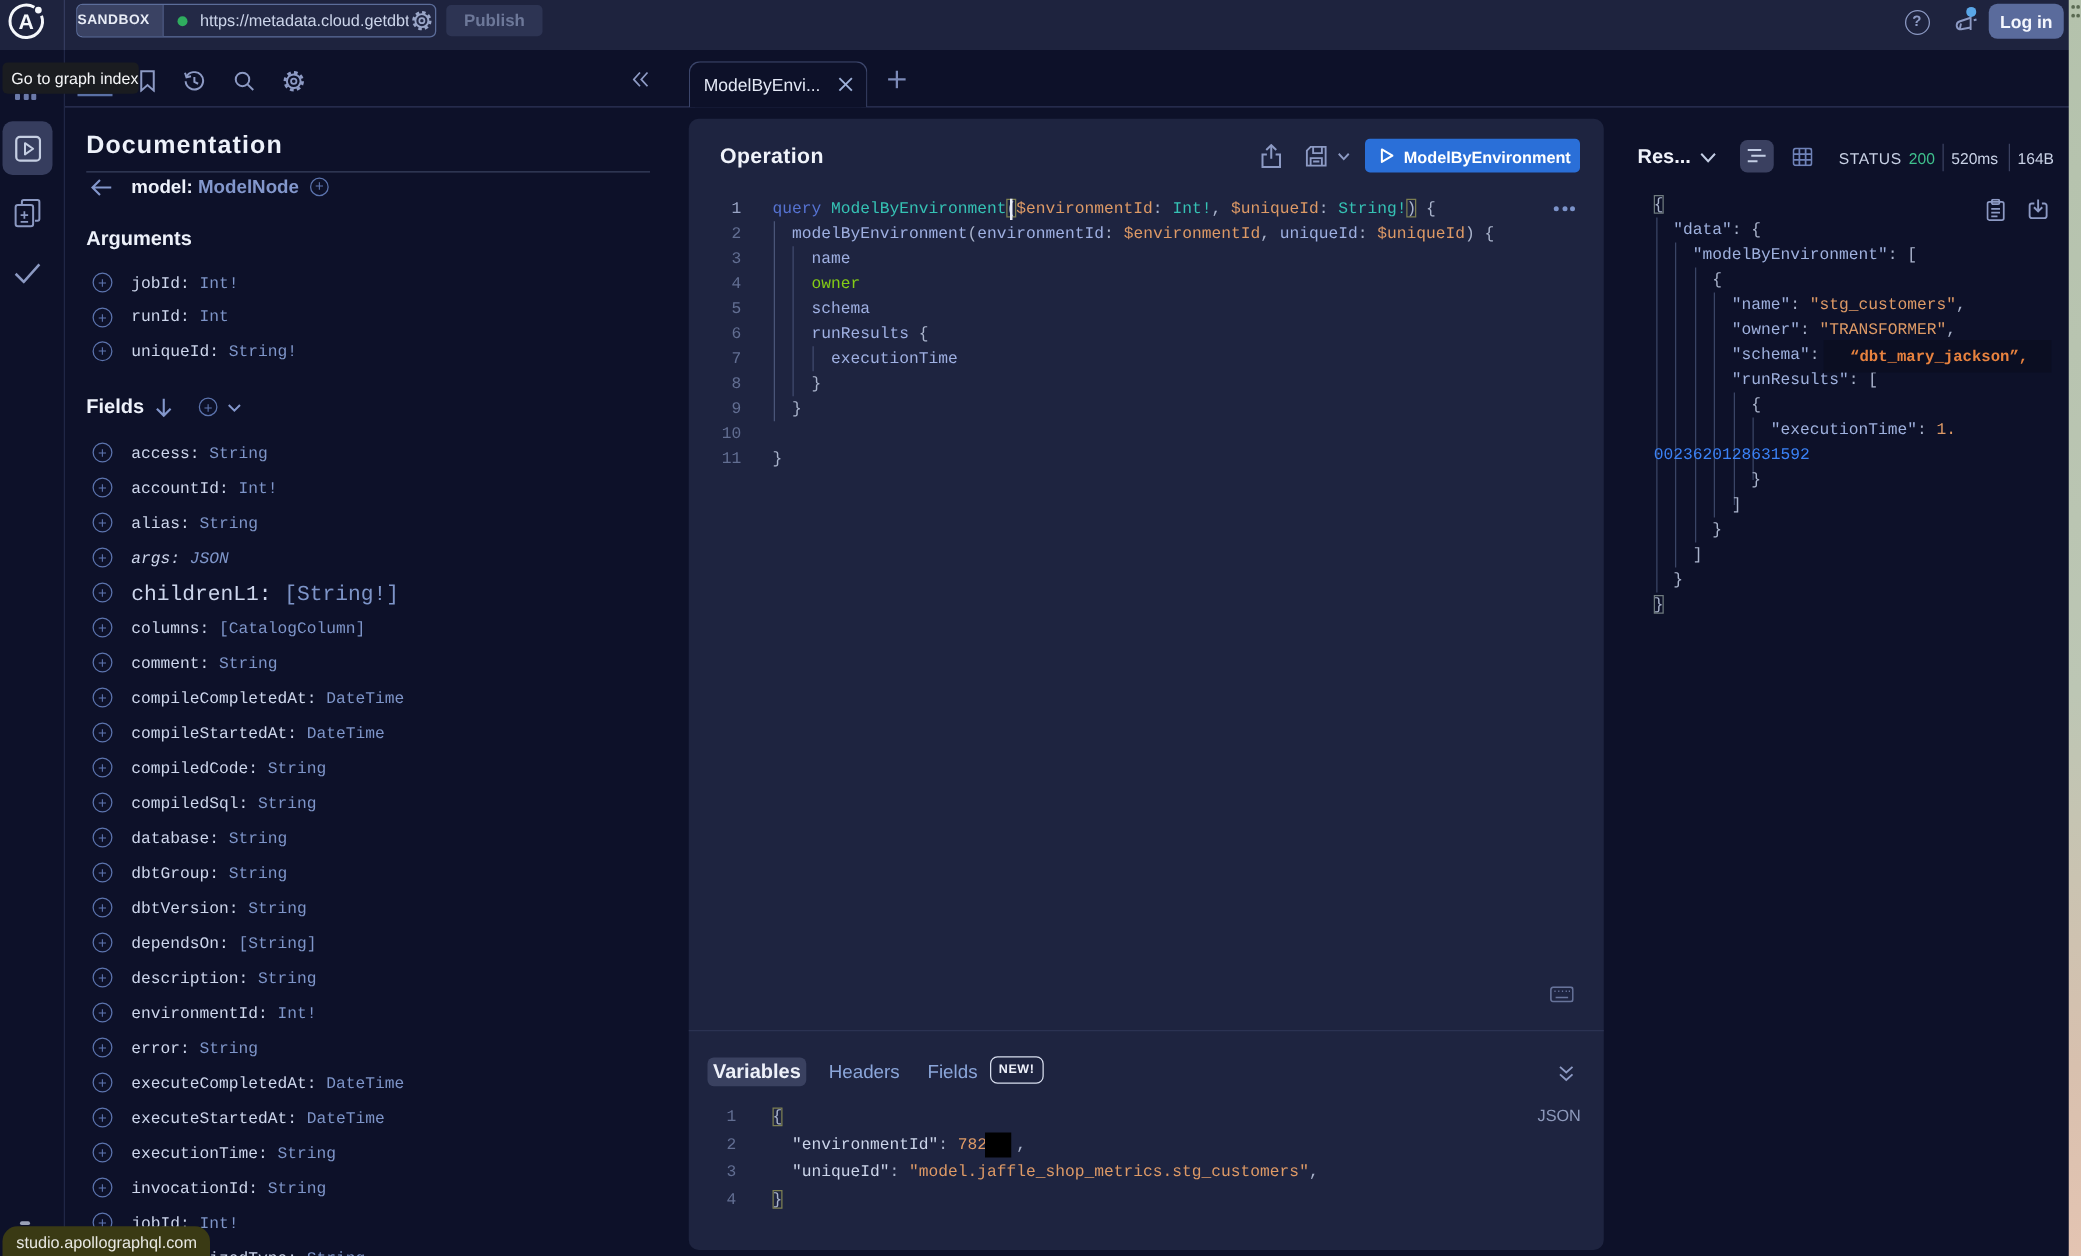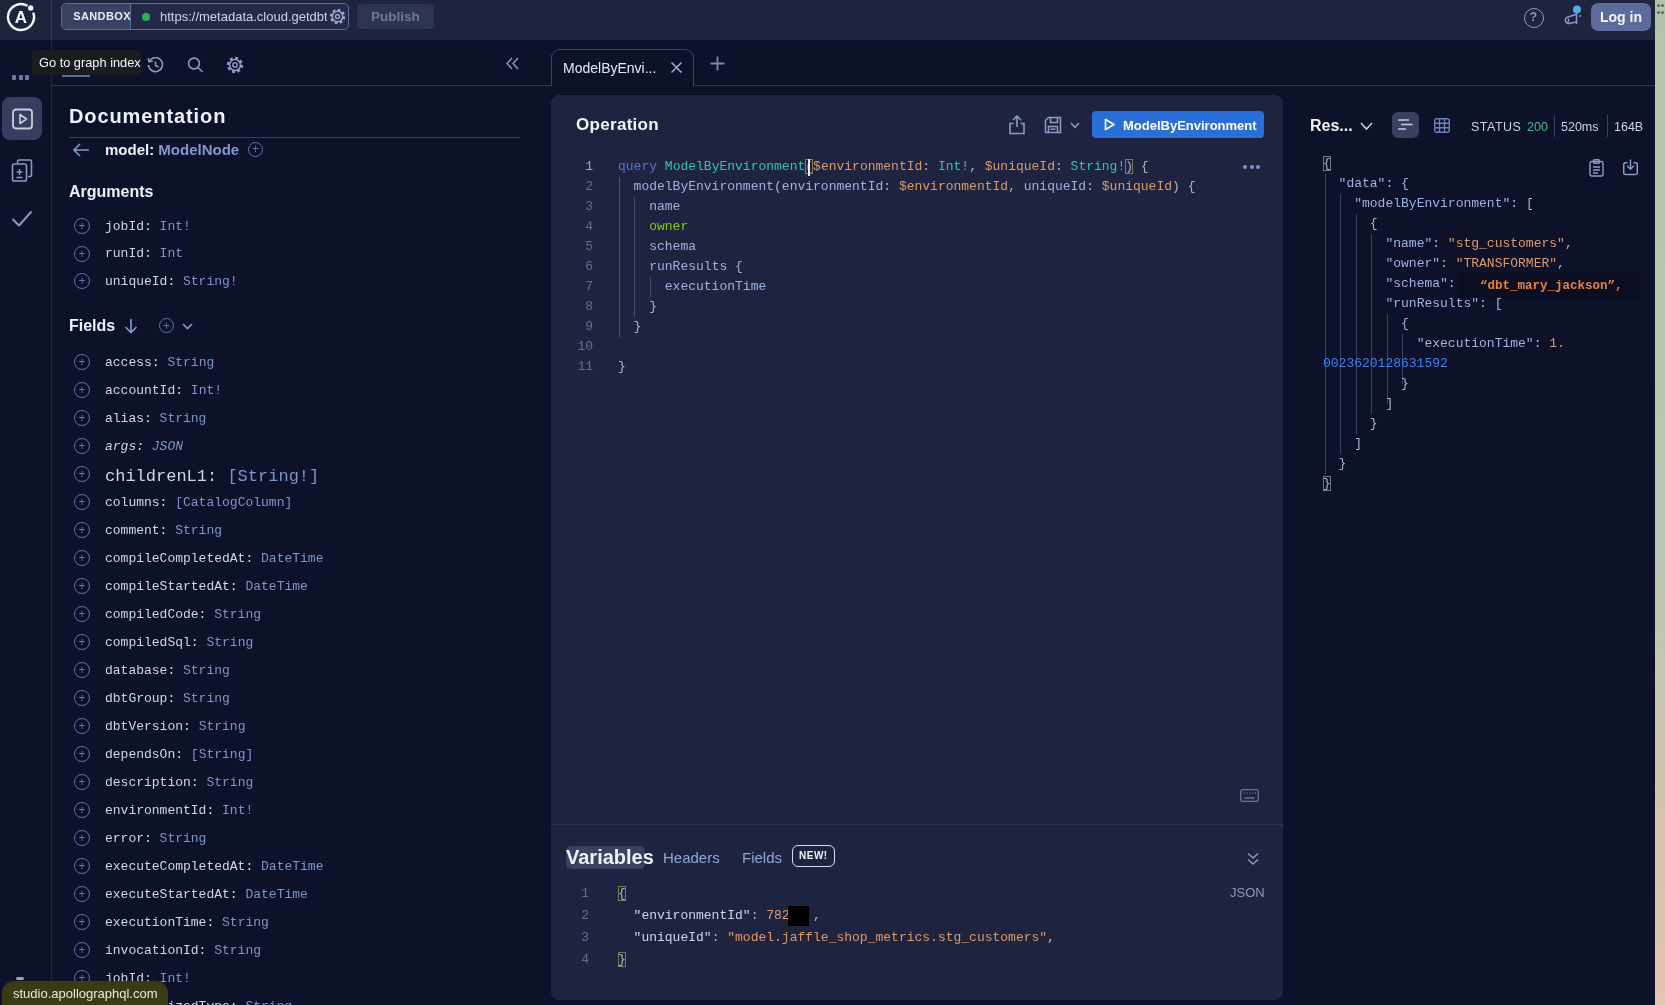--- a/index.html
+++ b/index.html
@@ -18,21 +18,21 @@
   <div class="abs" style="left:51px;top:0;width:1px;height:40px;background:#343b5e;"></div>
 
   <svg class="abs" style="left:5px;top:1px;" width="33" height="33" viewBox="0 0 33 33">
     <path d="M28.22 11.55 A13 13 0 1 1 22.5 4.74" fill="none" stroke="#f5f7fb" stroke-width="2.4"></path>
     <circle cx="25.7" cy="7.0" r="2.7" fill="#f5f7fb"></circle>
     <text x="16" y="22" text-anchor="middle" font-family="Liberation Sans" font-weight="bold" font-size="17" fill="#f5f7fb">A</text>
   </svg>
 
   <div class="abs" style="left:61px;top:3px;width:288px;height:27px;border:1px solid #5c6d9a;border-radius:5px;background:#232946;"></div>
   <div class="abs" style="left:62px;top:4px;width:69px;height:25px;background:#3a4263;border-right:1px solid #5c6d9a;border-radius:4px 0 0 4px;"></div>
-  <div class="abs" style="left:62px;top:4px;width:69px;height:25px;line-height:25px;text-align:right;font-size:11px;font-weight:bold;letter-spacing:0.4px;color:#e8ecf6;">SANDBOX</div>
+  <div class="abs" style="left:62px;top:4px;width:69px;height:25px;line-height:25px;text-align:left;font-size:11px;font-weight:bold;letter-spacing:0.4px;color:#e8ecf6;">SANDBOX</div>
   <div class="abs" style="left:142px;top:12.5px;width:8px;height:8px;border-radius:50%;background:#2fad5f;"></div>
   <div class="abs" style="left:160px;top:4px;width:167px;height:25px;line-height:25px;font-size:13px;color:#ccd5ea;overflow:hidden;white-space:nowrap;">https://metadata.cloud.getdbt.co</div>
   <svg class="abs" style="left:329px;top:8px;" width="17" height="17" viewBox="0 0 20 20">
     <g stroke="#9aa6c8" fill="none">
       <circle cx="10" cy="10" r="2.4" stroke-width="1.6"></circle>
       <circle cx="10" cy="10" r="6.1" stroke-width="1.8"></circle>
       <circle cx="10" cy="10" r="7.8" stroke-width="2.6" stroke-dasharray="3.3 2.82"></circle>
     </g>
   </svg>
 
@@ -259,21 +259,21 @@
   <div class="abs" style="left:1249.5px;top:165px;width:4.4px;height:4.4px;border-radius:50%;background:#7c93c9;"></div>
   <div class="abs" style="left:1256px;top:165px;width:4.4px;height:4.4px;border-radius:50%;background:#7c93c9;"></div>
 
   <svg class="abs" style="left:1240px;top:789px;" width="19" height="13" viewBox="0 0 19 13">
     <rect x="0.7" y="0.7" width="17.6" height="11.6" rx="2" fill="none" stroke="#67739a" stroke-width="1.3"></rect>
     <path d="M3.5 4 h1 M6.5 4 h1 M9.5 4 h1 M12.5 4 h1 M15 4 h1 M4.5 9 h10" stroke="#67739a" stroke-width="1.3"></path>
   </svg>
 
   <div class="abs" style="left:551px;top:824px;width:732px;height:1px;background:#2b3252;"></div>
 
-  <div class="abs" style="left:566px;top:846px;width:79px;height:23px;background:#3a4160;border-radius:5px;line-height:23px;text-align:center;font-size:20px;font-weight:bold;color:#eef1fa;">Variables</div>
+  <div class="abs" style="left:566px;top:846px;width:79px;height:23px;background:#3a4160;border-radius:5px;line-height:23px;text-align:center;font-size:16px;font-weight:bold;color:#eef1fa;">Variables</div>
   <div class="abs" style="left:663px;top:849px;font-size:15px;color:#8ba6da;">Headers</div>
   <div class="abs" style="left:742px;top:849px;font-size:15px;color:#8ba6da;">Fields</div>
   <div class="abs" style="left:792px;top:845px;height:22px;border:1.5px solid #d8deee;border-radius:6px;padding:0 6px;line-height:19px;font-size:10px;font-weight:bold;letter-spacing:0.5px;color:#eef1fa;">NEW!</div>
   <svg class="abs" style="left:1246px;top:852px;" width="14" height="14" viewBox="0 0 14 14">
     <g fill="none" stroke="#8d9ac4" stroke-width="1.5">
       <path d="M2 1.5 L7 6 L12 1.5"></path>
       <path d="M2 7.5 L7 12 L12 7.5"></path>
     </g>
   </svg>
   <div class="abs" style="left:1230px;top:885px;font-size:13px;color:#8d99bb;">JSON</div>
@@ -360,17 +360,17 @@
 
   <div class="abs" style="left:1459px;top:272px;width:182px;height:26px;background:#0b0e22;"></div>
   <div class="abs mono" style="left:1480px;top:279px;font-size:12.5px;font-weight:bold;color:#e8823f;">“dbt_mary_jackson”,</div>
 
   <div class="abs" style="left:1655px;top:0;width:10px;height:1005px;background:linear-gradient(180deg,#b4c2ac 0%,#bcc6b4 55%,#d8c0ae 85%,#e4c4b2 100%);"></div>
   <div class="abs" style="left:1657px;top:4px;width:3px;height:3px;background:#5a6a52;border-radius:50%;"></div>
   <div class="abs" style="left:1661px;top:4px;width:3px;height:3px;background:#5a6a52;border-radius:50%;"></div>
   <div class="abs" style="left:1657px;top:11px;width:3px;height:3px;background:#5a6a52;border-radius:50%;"></div>
   <div class="abs" style="left:1661px;top:11px;width:3px;height:3px;background:#5a6a52;border-radius:50%;"></div>
 
-  <div class="abs" style="left:2px;top:50px;width:109px;height:25px;background:#1a1c20;border-radius:4px;line-height:25px;padding-left:7px;font-size:12.8px;color:#f5f6f8;white-space:nowrap;overflow:hidden;margin-left:30px;">Go to graph index</div>
+  <div class="abs" style="left:2px;top:50px;width:109px;height:25px;background:#1a1c20;border-radius:4px;line-height:25px;padding-left:7px;font-size:12.8px;color:#f5f6f8;white-space:nowrap;overflow:hidden;">Go to graph index</div>
   <div class="abs" style="left:16px;top:977px;width:8px;height:3px;border-radius:2px;background:#9aa2b8;"></div>
   <div class="abs" style="left:2px;top:981px;width:166px;height:26px;background:#3a3a14;border-radius:12px 12px 0 0;line-height:25px;padding-left:11px;font-size:13px;color:#e8e8e2;">studio.apollographql.com</div>
 
 </div>
 
 </body></html>

